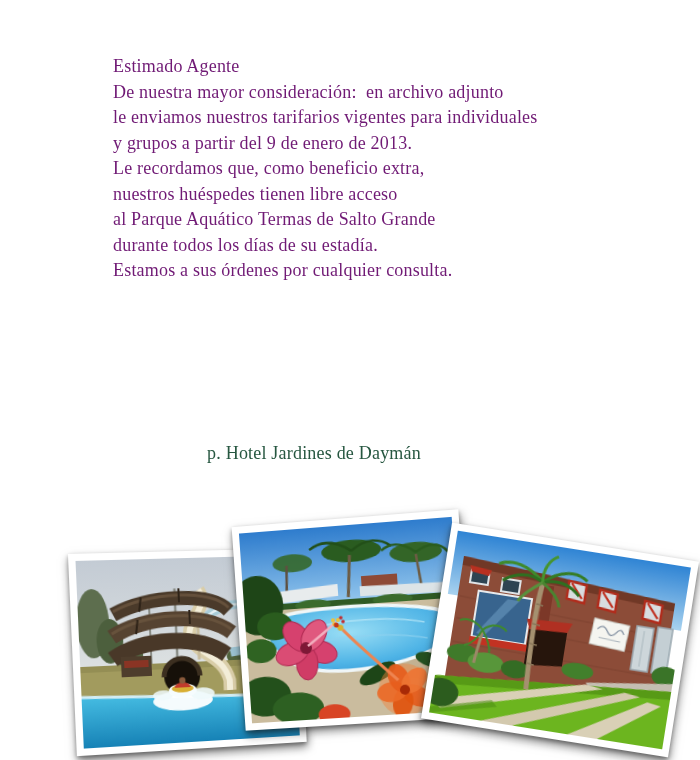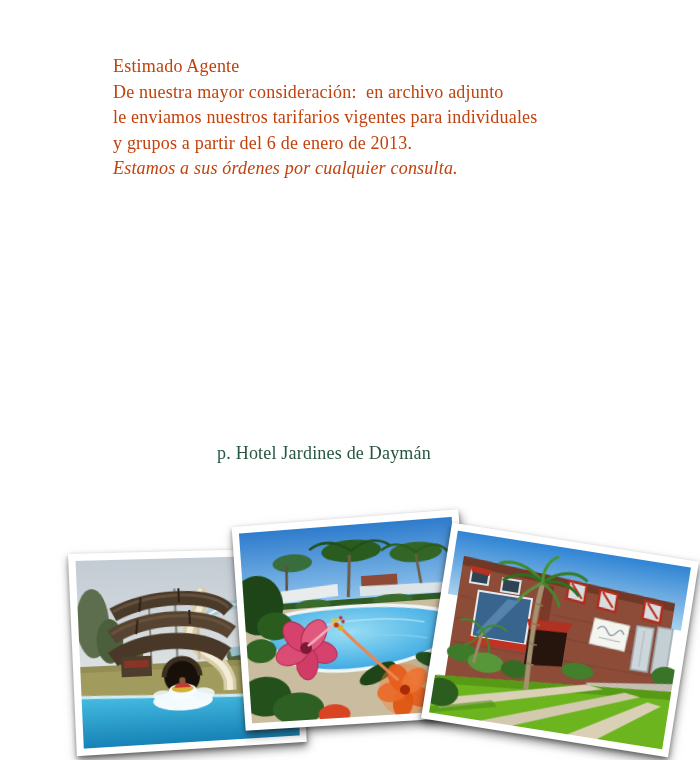--- a/index.html
+++ b/index.html
@@ -3,49 +3,53 @@
 <meta charset="utf-8">
 <style>
   html,body{margin:0;padding:0;}
   body{
     width:700px;height:760px;position:relative;overflow:hidden;
     background:#ffffff;
     font-family:"Liberation Serif","DejaVu Serif",serif;
   }
   .letter{
     position:absolute;left:113px;top:54px;width:500px;
-    color:#c2410c;font-size:18px;line-height:25.5px;letter-spacing:.2px;
+    color:#701a75;font-size:18px;line-height:25.5px;letter-spacing:.2px;
   }
   .letter p{margin:0;white-space:pre-wrap;}
   .mb-greet{margin-bottom:24px;}
   .mb-p1{margin-bottom:24px;}
   .mb-p2{margin-bottom:16px;}
-  .mb-p3{margin-bottom:25px;font-style:italic;}
+  .mb-p3{margin-bottom:25px;}
   .signature{
-    position:absolute;left:14px;top:441px;width:620px;text-align:center;
+    position:absolute;left:4px;top:441px;width:620px;text-align:center;
     color:#275741;font-size:18px;line-height:25.5px;letter-spacing:.2px;
   }
   .signature p{margin:0;}
   .photo{
     position:absolute;background:#fff;padding:7px;
     box-shadow:1px 5px 9px rgba(20,20,20,.55), 0 2px 4px rgba(0,0,0,.3);
   }
   .photo svg{display:block;}
   .photo-left{left:74px;top:551px;z-index:1;transform:perspective(650px) rotateY(7deg) rotate(-2.5deg);}
   .photo-mid{left:237px;top:518px;z-index:2;transform:perspective(800px) rotateY(-4deg) rotate(-4deg);}
   .photo-right{left:435px;top:541px;z-index:3;transform:rotate(9deg);}
 </style>
 </head>
 <body>
 
 <div class="letter">
   <p class="mb-greet">Estimado Agente</p>
   <p class="mb-p1">De nuestra mayor consideración:  en archivo adjunto
 le enviamos nuestros tarifarios vigentes para individuales
-y grupos a partir del 6 de enero de 2013.</p>
+y grupos a partir del 9 de enero de 2013.</p>
+  <p class="mb-p2">Le recordamos que, como beneficio extra,
+nuestros huéspedes tienen libre acceso
+al Parque Aquático Termas de Salto Grande
+durante todos los días de su estadía.</p>
   <p class="mb-p3">Estamos a sus órdenes por cualquier consulta.</p>
 </div>
 
 <div class="signature">
   <p>p. Hotel Jardines de Daymán</p>
 </div>
 
 <div class="photo photo-left">
   <svg width="218" height="184" viewBox="0 0 218 184">
     <defs>

